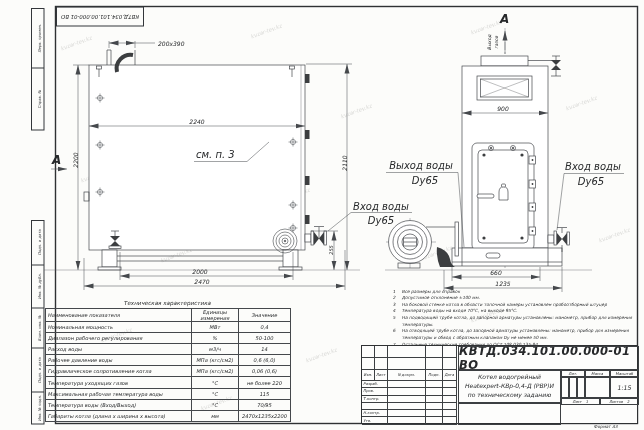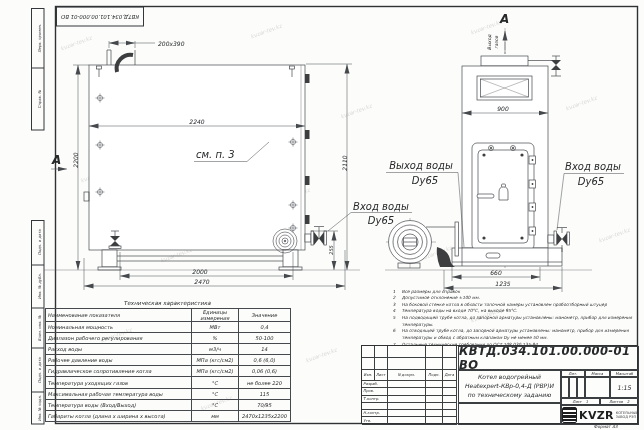--- a/index.html
+++ b/index.html
@@ -536,24 +536,16 @@
 
     <div class="tbc sheetcell" style="left:199px;top:52px;width:39px;height:7px">
       <span>Лист</span>
       <span>1</span>
     </div>
     <div class="tbc sheetcell" style="left:238px;top:52px;width:39px;height:7px">
       <span>Листов</span>
       <span>2</span>
     </div>
 
-    <div class="tbc" id="logo" style="left:199px;top:59px;width:78px;height:20px">
-      <span class="lglyph"></span>
-      <span class="lname">KVZR</span>
-      <span class="lsub">
-        <span>КОТЕЛЬНЫЙ</span>
-        <span>ЗАВОД РЭП</span>
-      </span>
-    </div>
   </div>
 
   <div id="fmt">Формат А3</div>
 </div>
 
 </body></html>

